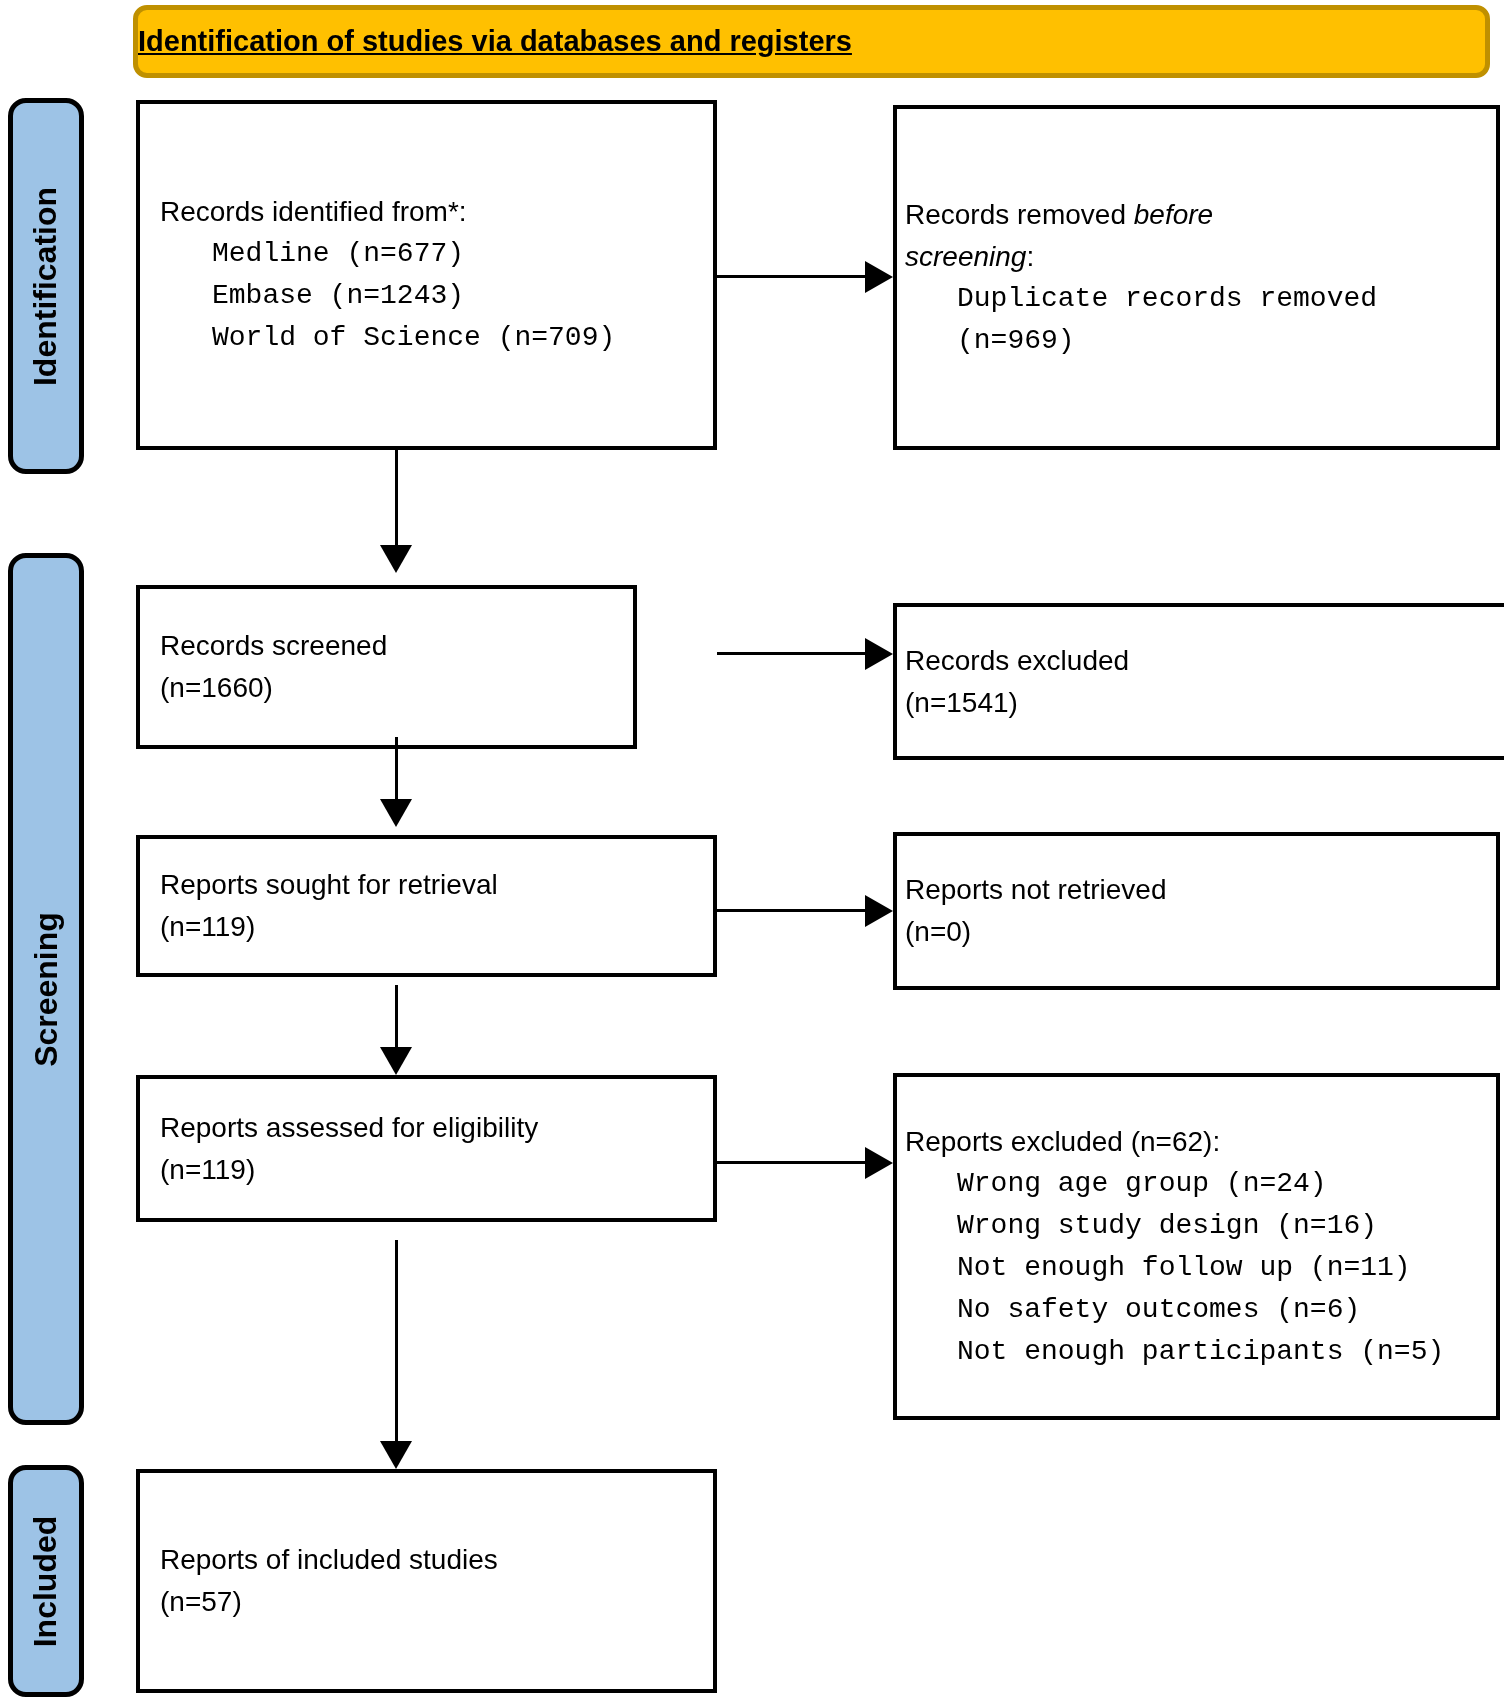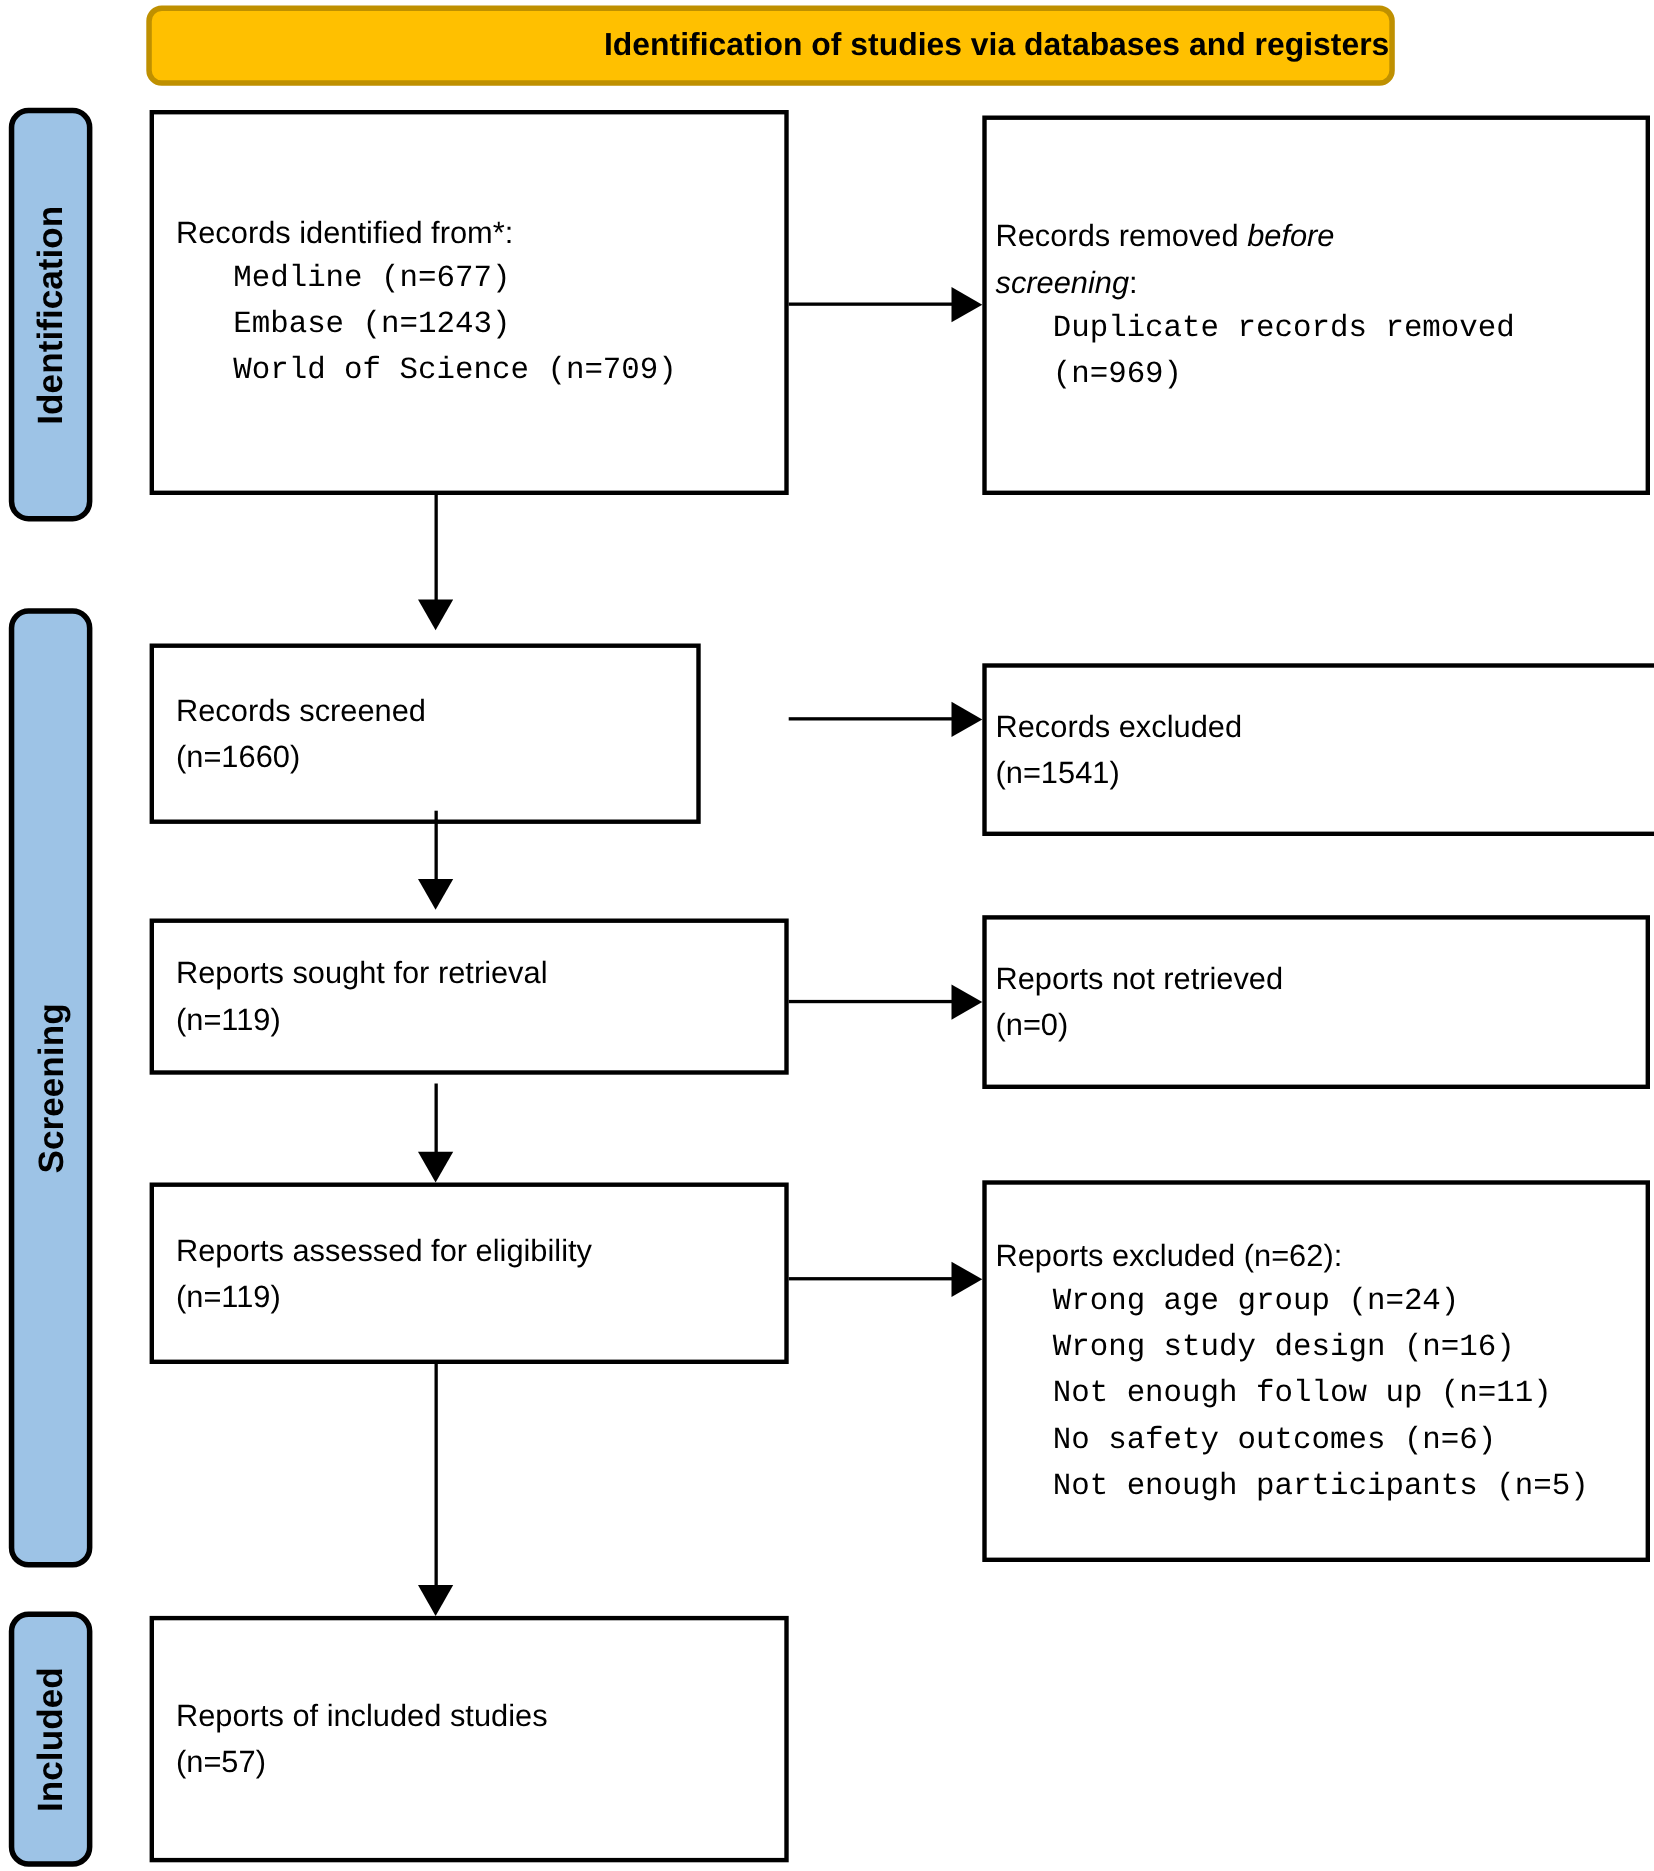--- a/index.html
+++ b/index.html
@@ -3,23 +3,23 @@
 <meta charset="utf-8">
 <style>
   html,body { margin:0; padding:0; background:#fff; }
   #stage {
     position:relative; width:1504px; height:1701px;
     background:#ffffff; font-family:"Liberation Sans", sans-serif;
     color:#000;
   }
   
   .banner {
-    position:absolute; left:133px; top:5px; width:1135px; height:73px;
+    position:absolute; left:133px; top:5px; width:1357px; height:73px;
     background:#FFC000; border:5px solid #BF9000; border-radius:14px;
-    box-sizing:border-box; display:flex; align-items:center; justify-content:flex-end;
+    box-sizing:border-box; display:flex; align-items:center; justify-content:flex-start;text-decoration:underline;
   }
   .banner-title { font-size:29px; font-weight:bold; }
   
   .stage-tab {
     position:absolute; left:8px; width:76px;
     background:#9DC3E6; border:5px solid #000; border-radius:18px;
     box-sizing:border-box; display:flex; align-items:center; justify-content:center;
     overflow:hidden;
   }
   .stage-tab span {
@@ -108,21 +108,21 @@
     </div>
   </div>
 
   <div class="fbox right" style="left:893px; top:832px; width:607px; height:158px;">
     <div class="txt">
       <div>Reports not retrieved</div>
       <div>(n=0)</div>
     </div>
   </div>
 
-  <div class="fbox" style="left:136px; top:1075px; width:581px; height:165px;">
+  <div class="fbox" style="left:136px; top:1075px; width:581px; height:147px;">
     <div class="txt">
       <div>Reports assessed for eligibility</div>
       <div>(n=119)</div>
     </div>
   </div>
 
   <div class="fbox right" style="left:893px; top:1073px; width:607px; height:347px;">
     <div class="txt">
       <div>Reports excluded (n=62):</div>
       <div class="ind">Wrong age group (n=24)</div>

